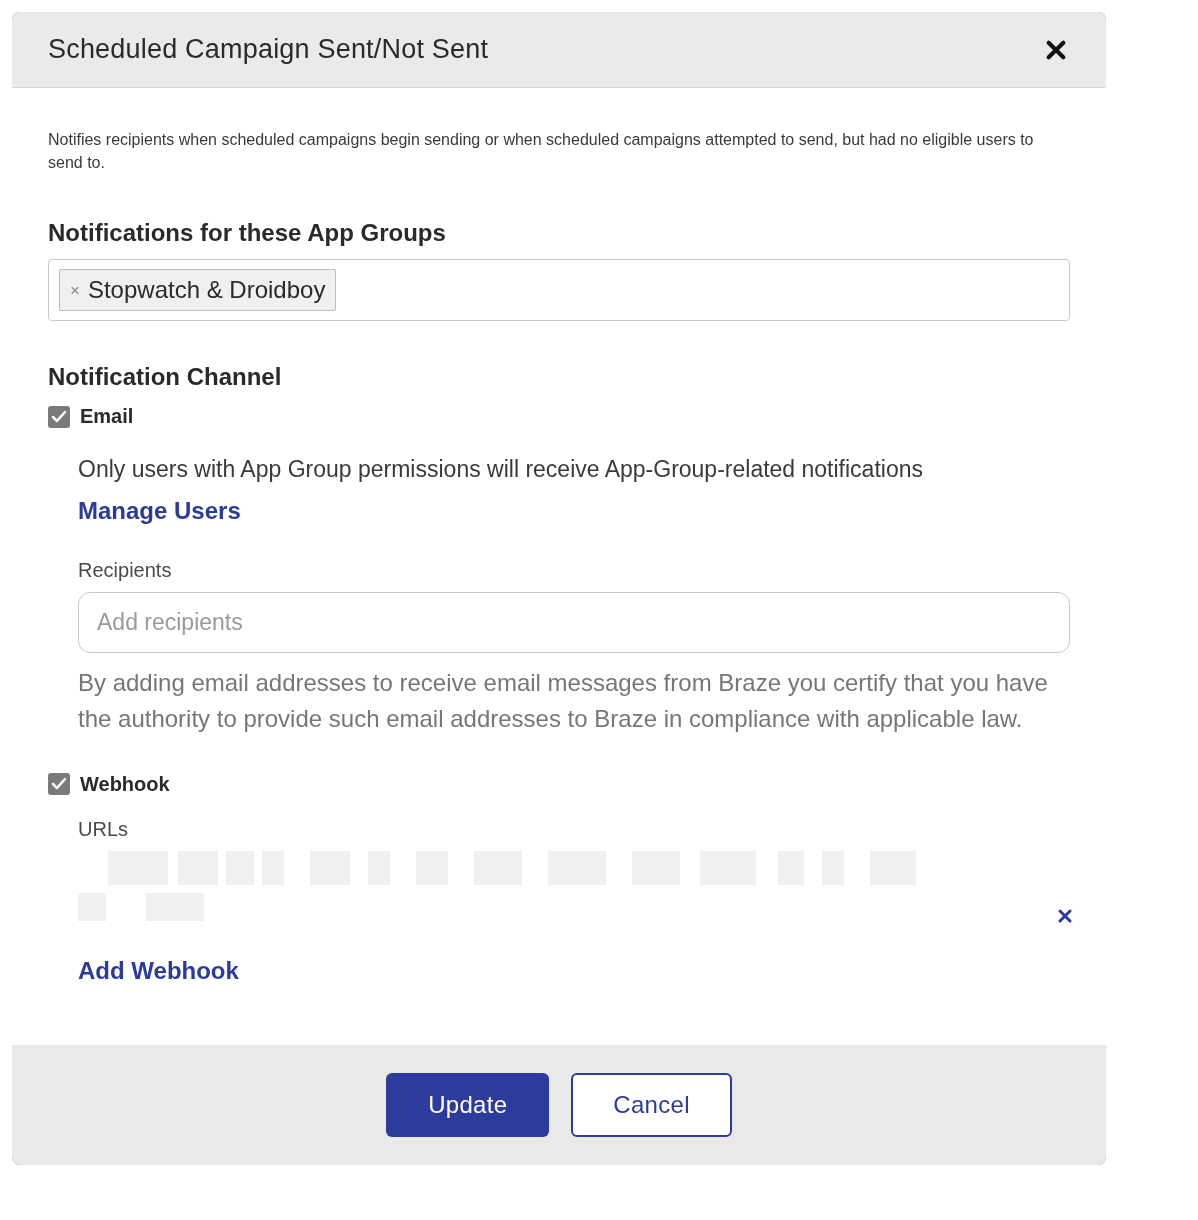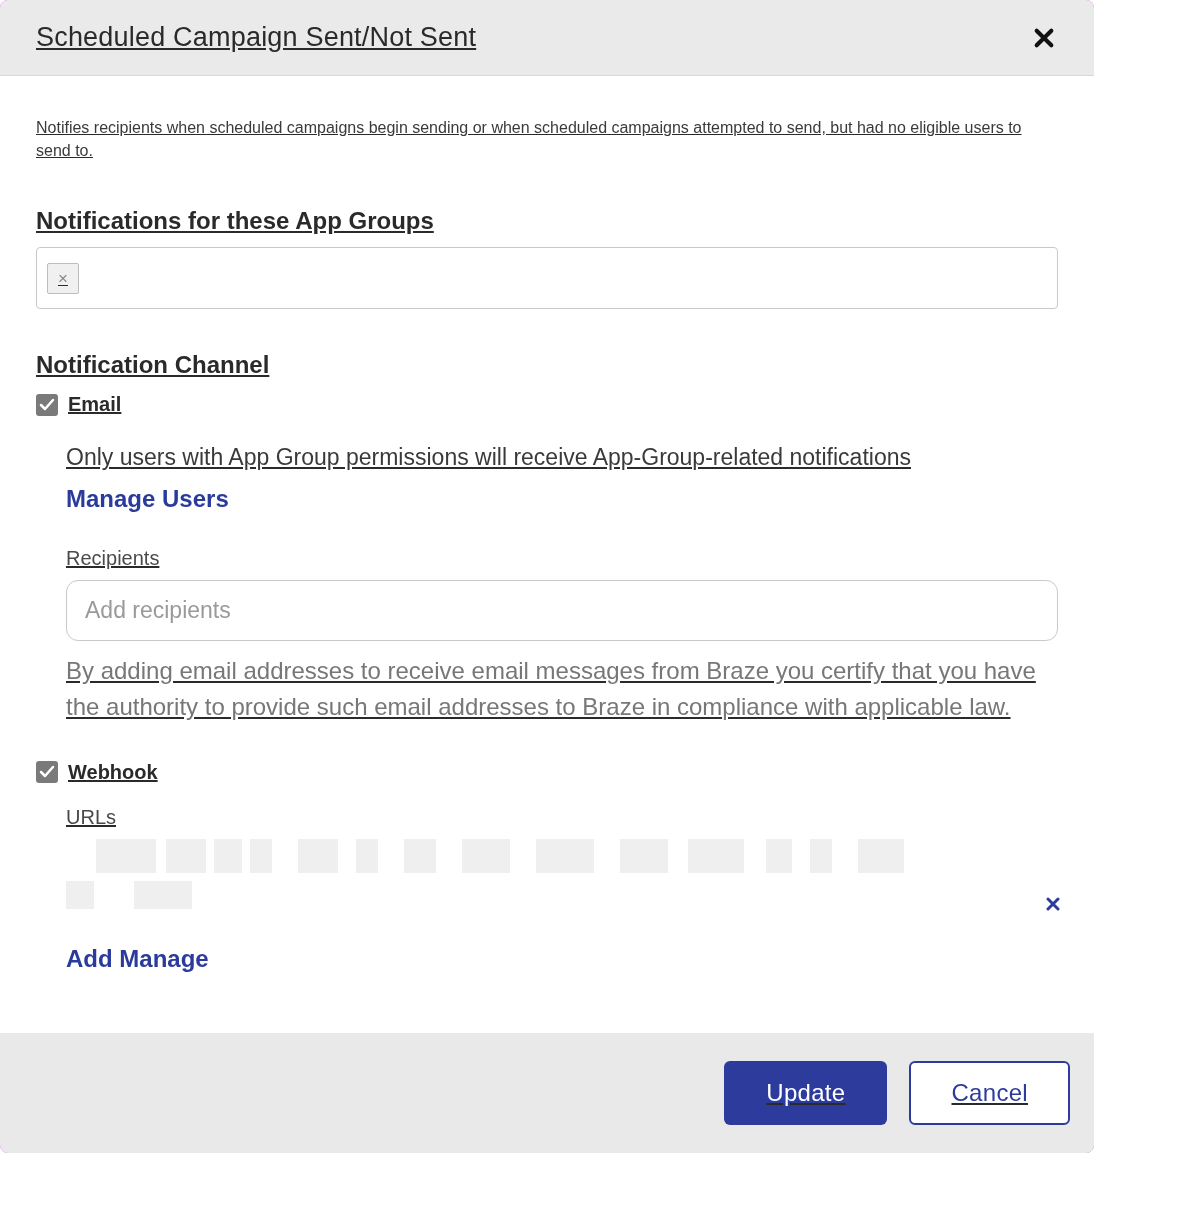--- a/index.html
+++ b/index.html
@@ -5,25 +5,24 @@
 * { box-sizing: border-box; margin: 0; padding: 0; }
 html, body {
   width: 1198px;
   height: 1220px;
   font-family: -apple-system, BlinkMacSystemFont, "Segoe UI", Helvetica, Arial, sans-serif;
   background: #fff;
   color: #2b2a2a;
 }
 .dialog {
   width: 1094px;
-  margin: 0;
+  margin: 12px;
   background: #d946ef;
   border-radius: 8px;
   overflow: hidden;
-  text-decoration: underline;
 }
 .dialog-header {
   background: #eaeaea;
   padding: 22px 36px;
   display: flex;
   align-items: center;
   justify-content: space-between;
   border-bottom: 1px solid #d8d8d8;
 }
 .dialog-title {
@@ -159,21 +158,21 @@
   height: 18px;
   display: flex;
   align-items: flex-end;
   justify-content: flex-end;
 }
 .url-x svg { width: 14px; height: 14px; }
 .dialog-footer {
   background: #e9e9e9;
   padding: 28px 24px;
   display: flex;
-  justify-content: flex-end;
+  justify-content: center;
   gap: 22px;
 }
 .btn {
   font-size: 24px;
   font-weight: 500;
   padding: 16px 40px;
   border-radius: 6px;
   cursor: pointer;
   border: 2px solid transparent;
   letter-spacing: 0.3px;
@@ -205,20 +204,21 @@
   </div>
 
   <div class="dialog-body">
 
     <p class="description">Notifies recipients when scheduled campaigns begin sending or when scheduled campaigns attempted to send, but had no eligible users to send to.</p>
 
     <div class="section-label">Notifications for these App Groups</div>
     <div class="tag-input">
       <span class="tag">
         <span class="tag-x">×</span>
+        <span>Stopwatch &amp; Droidboy</span>
       </span>
     </div>
 
     <div class="section-label">Notification Channel</div>
 
     <div class="checkbox-row">
       <span class="cb">
         <svg viewBox="0 0 16 14">
             <path d="M2 7 L6 11 L14 2" stroke="#fff" stroke-width="2.5" fill="none" stroke-linecap="round" stroke-linejoin="round"></path>
           </svg>
@@ -262,21 +262,21 @@
           <span class="blur-block" style="left:744px; top:0; width:22px; height:34px;"></span>
           <span class="blur-block" style="left:792px; top:0; width:46px; height:34px;"></span>
           <span class="blur-block" style="left:0; top:42px; width:28px; height:28px;"></span>
           <span class="blur-block" style="left:68px; top:42px; width:58px; height:28px;"></span>
           <span class="url-x">
             <svg viewBox="0 0 14 14">
                 <path d="M2 2 L12 12 M12 2 L2 12" stroke="#2d3c9c" stroke-width="3" stroke-linecap="round"></path>
               </svg>
           </span>
         </div>
-        <span class="link add-webhook">Add Manage</span>
+        <span class="link add-webhook">Add Webhook</span>
       </div>
     </div>
 
   </div>
 
   <div class="dialog-footer">
     <button class="btn btn-primary">Update</button>
     <button class="btn btn-secondary">Cancel</button>
   </div>
 

